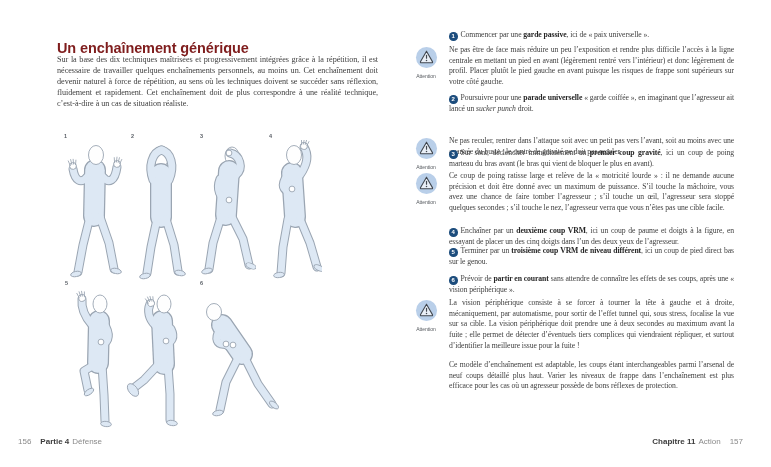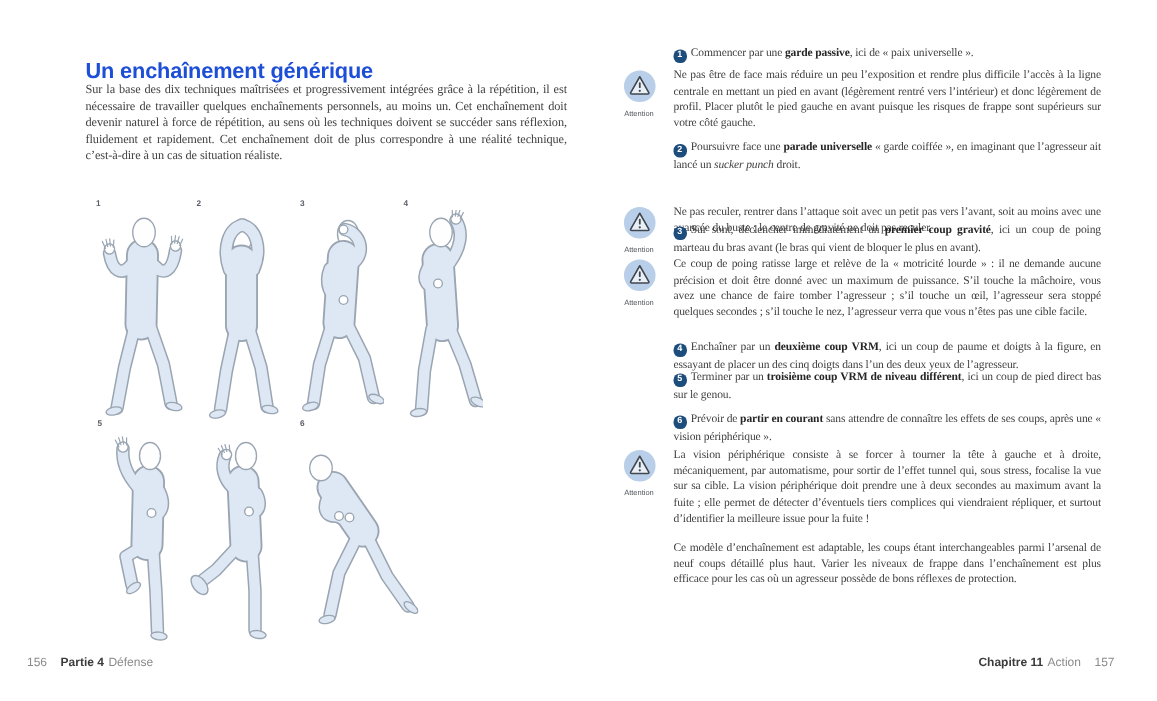--- a/index.html
+++ b/index.html
@@ -5,21 +5,21 @@
   html,body{margin:0;padding:0;}
   body{
     width:771px;height:467px;background:#ffffff;position:relative;
     font-family:"Liberation Serif", serif;color:#3f3f3f;overflow:hidden;
   }
   
   .left-page{position:absolute;left:0;top:0;width:395px;height:467px;}
   .page-title{
     position:absolute;left:57px;top:30px;width:330px;
     font-family:"Liberation Sans", sans-serif;font-weight:bold;
-    font-size:14.5px;color:#1d4ed8;letter-spacing:-0.1px;
+    font-size:14.5px;color:#7f1d1d;letter-spacing:-0.1px;
   }
   .body-para{
     position:absolute;left:57px;width:321px;margin:0;
     font-size:8.2px;line-height:10.9px;text-align:justify;letter-spacing:-0.05px;
   }
   #para1{top:55px;}
   #para2{top:109px;}
   .fig-num{
     position:absolute;font-family:"Liberation Sans", sans-serif;
     font-size:5.5px;font-weight:bold;color:#5a5f66;
@@ -251,21 +251,21 @@
           <svg width="23" height="23" viewBox="0 0 24 24">
             <circle cx="12" cy="12" r="11" fill="#b9cfe9"></circle>
             <path d="M12,5.4 L18.2,16.3 Q18.8,17.4 17.5,17.4 L6.5,17.4 Q5.2,17.4 5.8,16.3 Z" fill="#e9eff7" stroke="#41474f" stroke-width="1.1" stroke-linejoin="round"></path>
             <rect x="11.4" y="9.2" width="1.25" height="4.1" rx="0.6" fill="#41474f"></rect>
             <circle cx="12.02" cy="15.2" r="0.8" fill="#41474f"></circle>
           </svg>
           <span class="attlbl">Attention</span>
         </div>
         <p style="margin: 0px;">Ne pas être de face mais réduire un peu l’exposition et rendre plus difficile l’accès à la ligne centrale en mettant un pied en avant (légèrement rentré vers l’intérieur) et donc légèrement de profil. Placer plutôt le pied gauche en avant puisque les risques de frappe sont supérieurs sur votre côté gauche.</p>
       </div>
-      <p class="step" style="top: 93px;"><span class="bullet">2</span><span>Poursuivre face une </span><b>parade universelle</b><span> « garde coiffée », en imaginant que l’agresseur ait lancé un </span><i>sucker punch</i><span> droit.</span></p>
+      <p class="step" style="top: 93px;"><span class="bullet">2</span><span>Poursuivre pour une </span><b>parade universelle</b><span> « garde coiffée », en imaginant que l’agresseur ait lancé un </span><i>sucker punch</i><span> droit.</span></p>
       <div class="note" style="top: 136px;">
         <div class="att">
           <svg width="23" height="23" viewBox="0 0 24 24">
             <circle cx="12" cy="12" r="11" fill="#b9cfe9"></circle>
             <path d="M12,5.4 L18.2,16.3 Q18.8,17.4 17.5,17.4 L6.5,17.4 Q5.2,17.4 5.8,16.3 Z" fill="#e9eff7" stroke="#41474f" stroke-width="1.1" stroke-linejoin="round"></path>
             <rect x="11.4" y="9.2" width="1.25" height="4.1" rx="0.6" fill="#41474f"></rect>
             <circle cx="12.02" cy="15.2" r="0.8" fill="#41474f"></circle>
           </svg>
           <span class="attlbl">Attention</span>
         </div>

